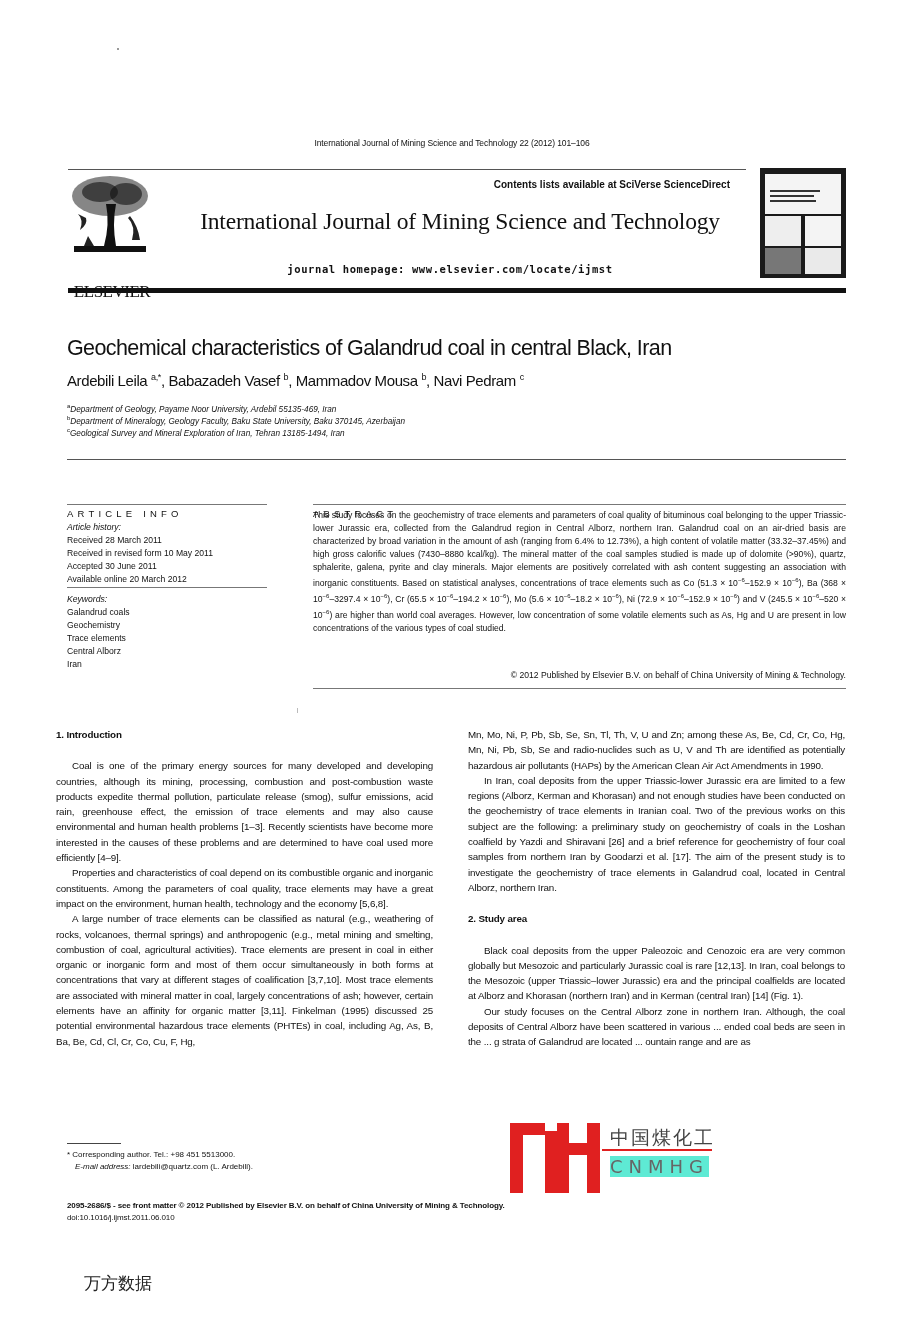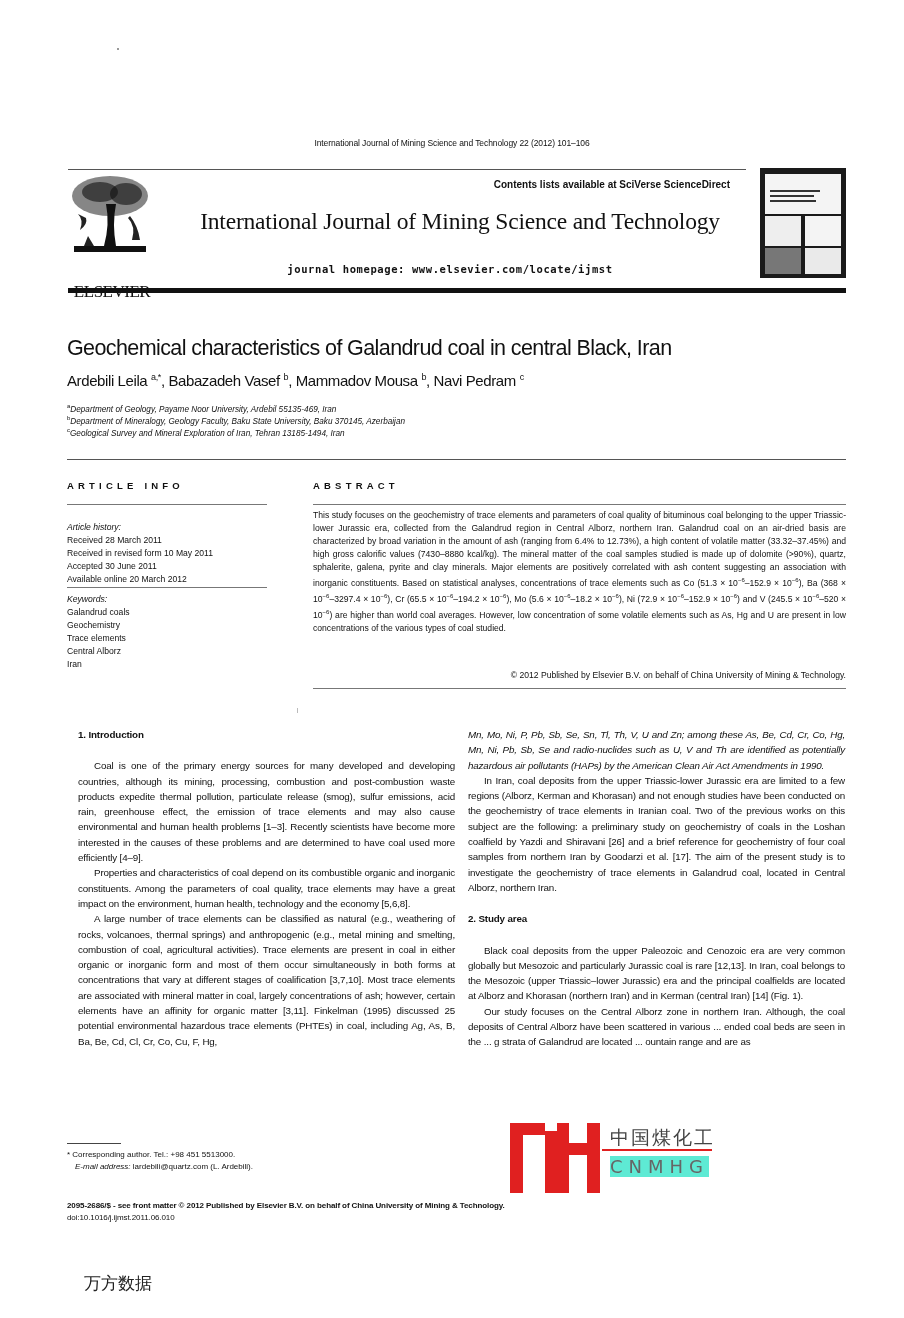--- a/index.html
+++ b/index.html
@@ -17,43 +17,43 @@
   #cover-thumb { left: 760px; top: 168px; width: 86px; height: 110px; background: #1a1a1a; overflow: hidden; }
   #masthead-rule-bottom { left: 68px; top: 288px; width: 778px; height: 5px; background: #111; }
 
   #article-title { left: 67px; top: 336px; font-size: 21.5px; font-family: "Liberation Sans", sans-serif; letter-spacing: -0.6px; font-weight: normal; }
   #authors { left: 67px; top: 372px; font-size: 15px; font-family: "Liberation Sans", sans-serif; letter-spacing: -0.4px; }
   #authors sup { font-size: 9px; }
   .affil { left: 67px; font-size: 8.2px; font-style: italic; font-family: "Liberation Sans", sans-serif; }
   .affil sup { font-size: 6px; font-style: normal; }
   #rule-affil { left: 67px; top: 459px; width: 779px; height: 1px; background: #555; }
 
-  .section-caps { font-size: 9.5px; font-weight: bold; letter-spacing: 4.2px; font-family: "Liberation Sans", sans-serif; }
+  .section-caps { font-size: 9.5px; font-weight: normal; letter-spacing: 4.2px; font-family: "Liberation Sans", sans-serif; margin-top: 28px; }
   #article-info-head { left: 67px; top: 480px; }
   #abstract-head { left: 313px; top: 480px; }
   .thin-rule { height: 1px; background: #777; }
   #rule-info-1 { left: 67px; top: 504px; width: 200px; }
   #rule-info-2 { left: 67px; top: 587px; width: 200px; }
   #rule-abs-1 { left: 313px; top: 504px; width: 533px; }
   #rule-abs-2 { left: 313px; top: 688px; width: 533px; }
 
   .info-list { left: 67px; font-size: 8.6px; line-height: 13px; font-family: "Liberation Sans", sans-serif; }
   .info-list .lbl { font-style: italic; }
   #history { top: 509px; margin-top: 12px; }
   #keywords { top: 593px; }
 
   #abstract-text { left: 313px; top: 509px; width: 533px; font-size: 8.6px; line-height: 13.1px; text-align: justify; font-family: "Liberation Sans", sans-serif; }
   #abstract-text sup { font-size: 6px; }
   #abstract-copyright { left: 313px; top: 670px; width: 533px; text-align: right; font-size: 8.6px; font-family: "Liberation Sans", sans-serif; }
 
   .col { width: 377px; font-size: 9.8px; line-height: 15.3px; text-align: justify; font-family: "Liberation Sans", sans-serif; letter-spacing: -0.15px; }
   .col p { margin: 0; text-indent: 16px; }
-  .col p.noind { text-indent: 0; font-style: italic; }
+  .col p.noind { text-indent: 0; }
   .col h2 { margin: 0; font-size: 9.8px; font-weight: bold; }
-  #col-left { left: 78px; top: 727px; }
+  #col-left { left: 56px; top: 727px; }
   #col-right { left: 468px; top: 727px; }
   .sec-gap { height: 16px; }
 
   #fn-rule { left: 67px; top: 1143px; width: 54px; height: 1px; background: #444; }
   #footnote { left: 67px; top: 1149px; font-size: 8px; line-height: 12px; font-family: "Liberation Sans", sans-serif; }
   #footnote .em { font-style: italic; }
 
   #front-matter { left: 67px; top: 1200px; font-size: 8px; line-height: 11.5px; font-family: "Liberation Sans", sans-serif; font-weight: bold; letter-spacing: -0.1px; }
   #wanfang { left: 84px; top: 1272px; font-size: 17px; font-family: "DejaVu Sans", sans-serif; color: #222; }
 

